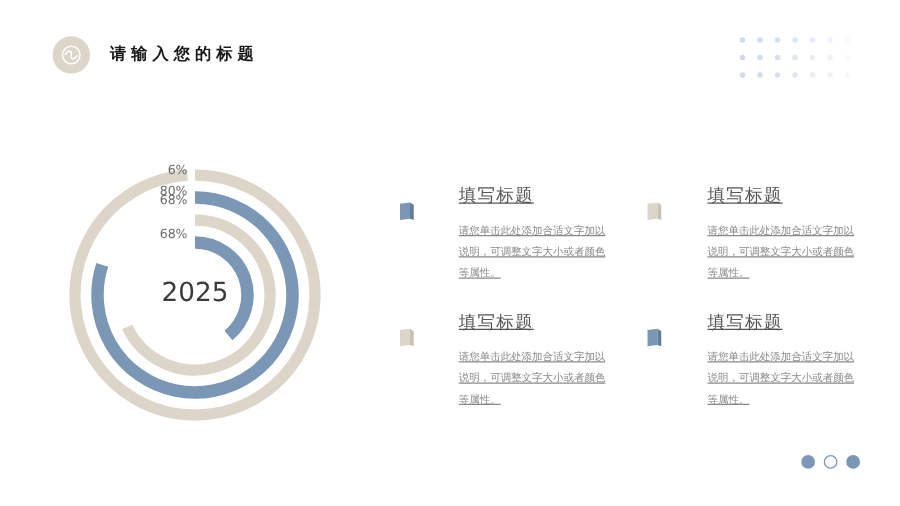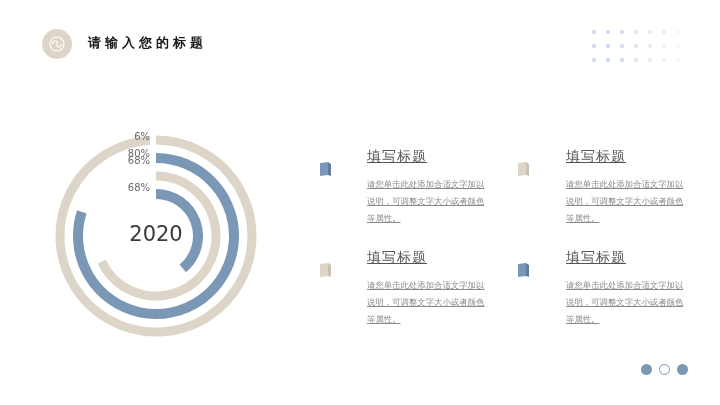--- a/index.html
+++ b/index.html
@@ -57,21 +57,21 @@
     <path d="M156 140 A96 96 0 1 1 149.97211012518594 140.18943407088594" fill="none" stroke="#ddd5c8" stroke-width="9"></path>
     <path d="M156 158 A78 78 0 1 1 81.81759172897802 211.8966744387541" fill="none" stroke="#7b97b6" stroke-width="10"></path>
     <path d="M156 176 A60 60 0 1 1 101.71037685203882 261.54675749390435" fill="none" stroke="#ddd5c8" stroke-width="9"></path>
     <path d="M156 194 A42 42 0 0 1 182.77180756944497 268.36155619658314" fill="none" stroke="#7b97b6" stroke-width="10"></path>
   </svg>
 
 <div class="pct" style="left:110px;top:131px;">6%</div>
 <div class="pct" style="left:110px;top:148px;">80%</div>
 <div class="pct" style="left:110px;top:155px;">68%</div>
 <div class="pct" style="left:110px;top:182px;">68%</div>
-<div class="center-year">2020</div>
+<div class="center-year">2025</div>
 
 <div>
   <svg class="card-icon" style="left:319px;top:161px;" viewBox="0 0 14 16">
     <path d="M1 2 L9 1 L9 14 L1 15 Z" fill="#7b97b6"></path>
       <path d="M9 1 L12 3 L12 15 L9 14 Z" fill="#5f7d9e"></path>
   </svg>
   <div class="card-title" style="left:367px;top:148px;">填写标题</div>
   <div class="card-text" style="left:367px;top:176px;">请您单击此处添加合适文字加以说明，可调整文字大小或者颜色等属性。</div>
 </div>
 <div>

